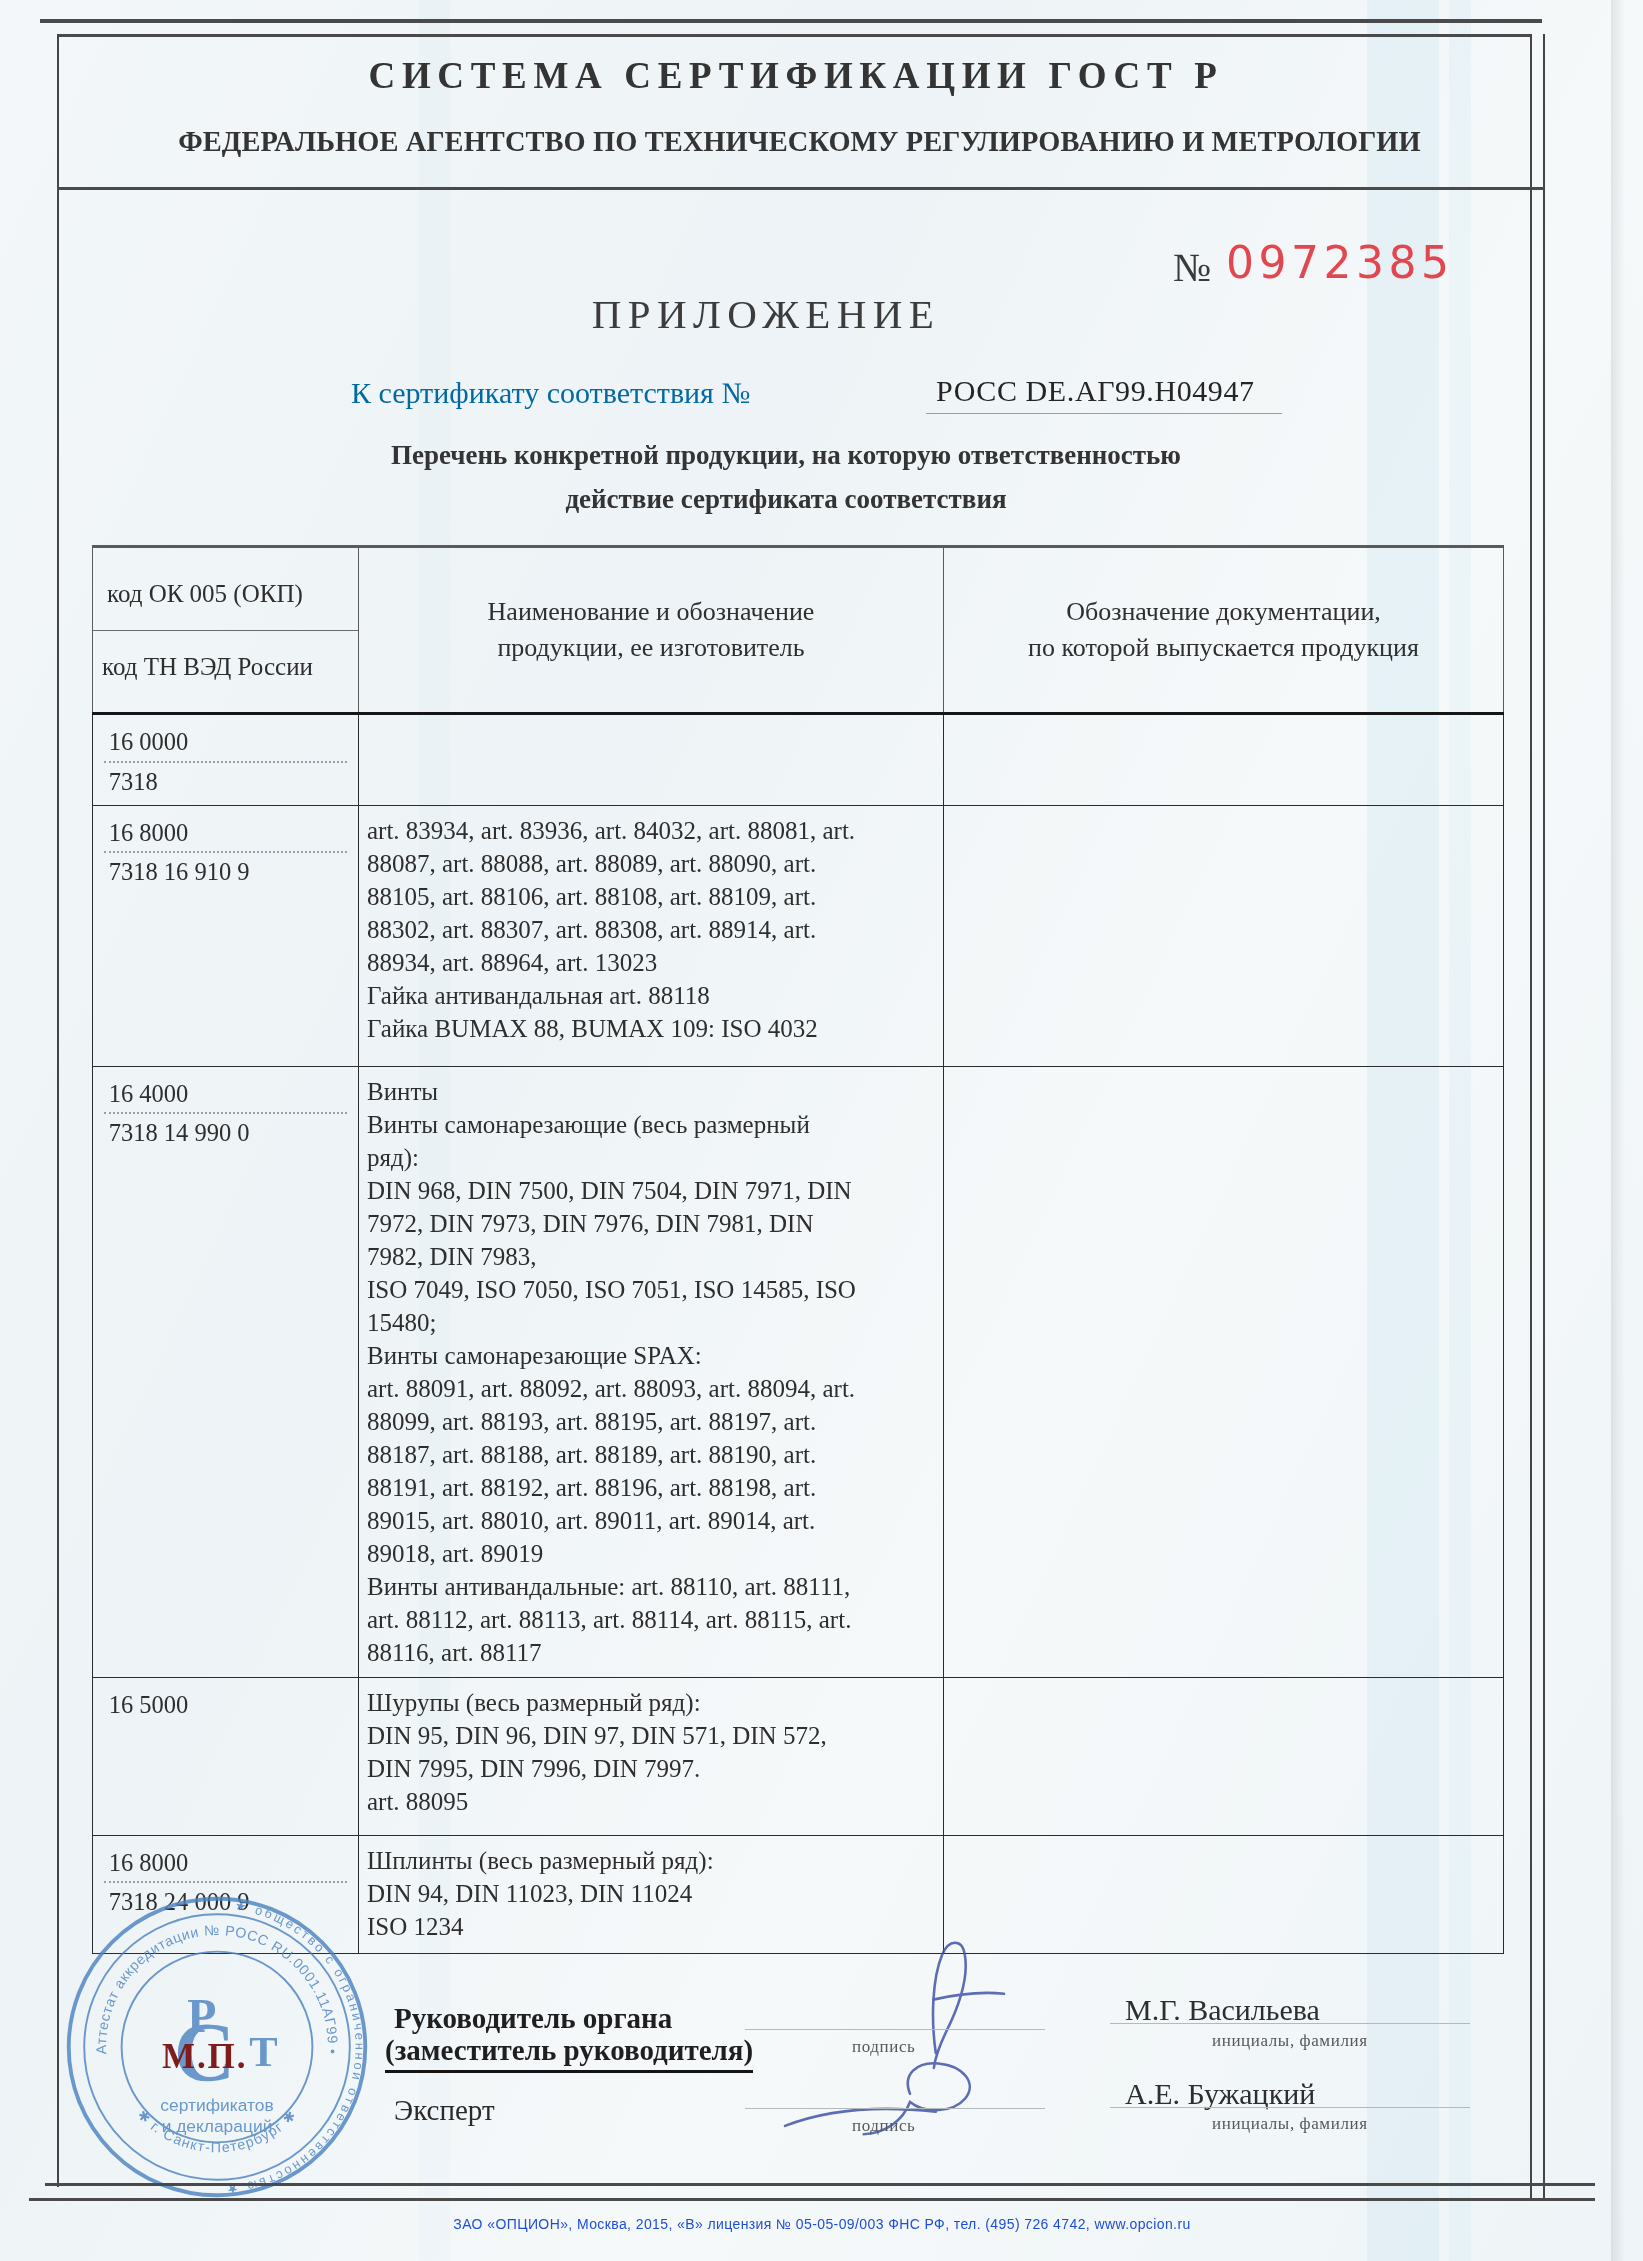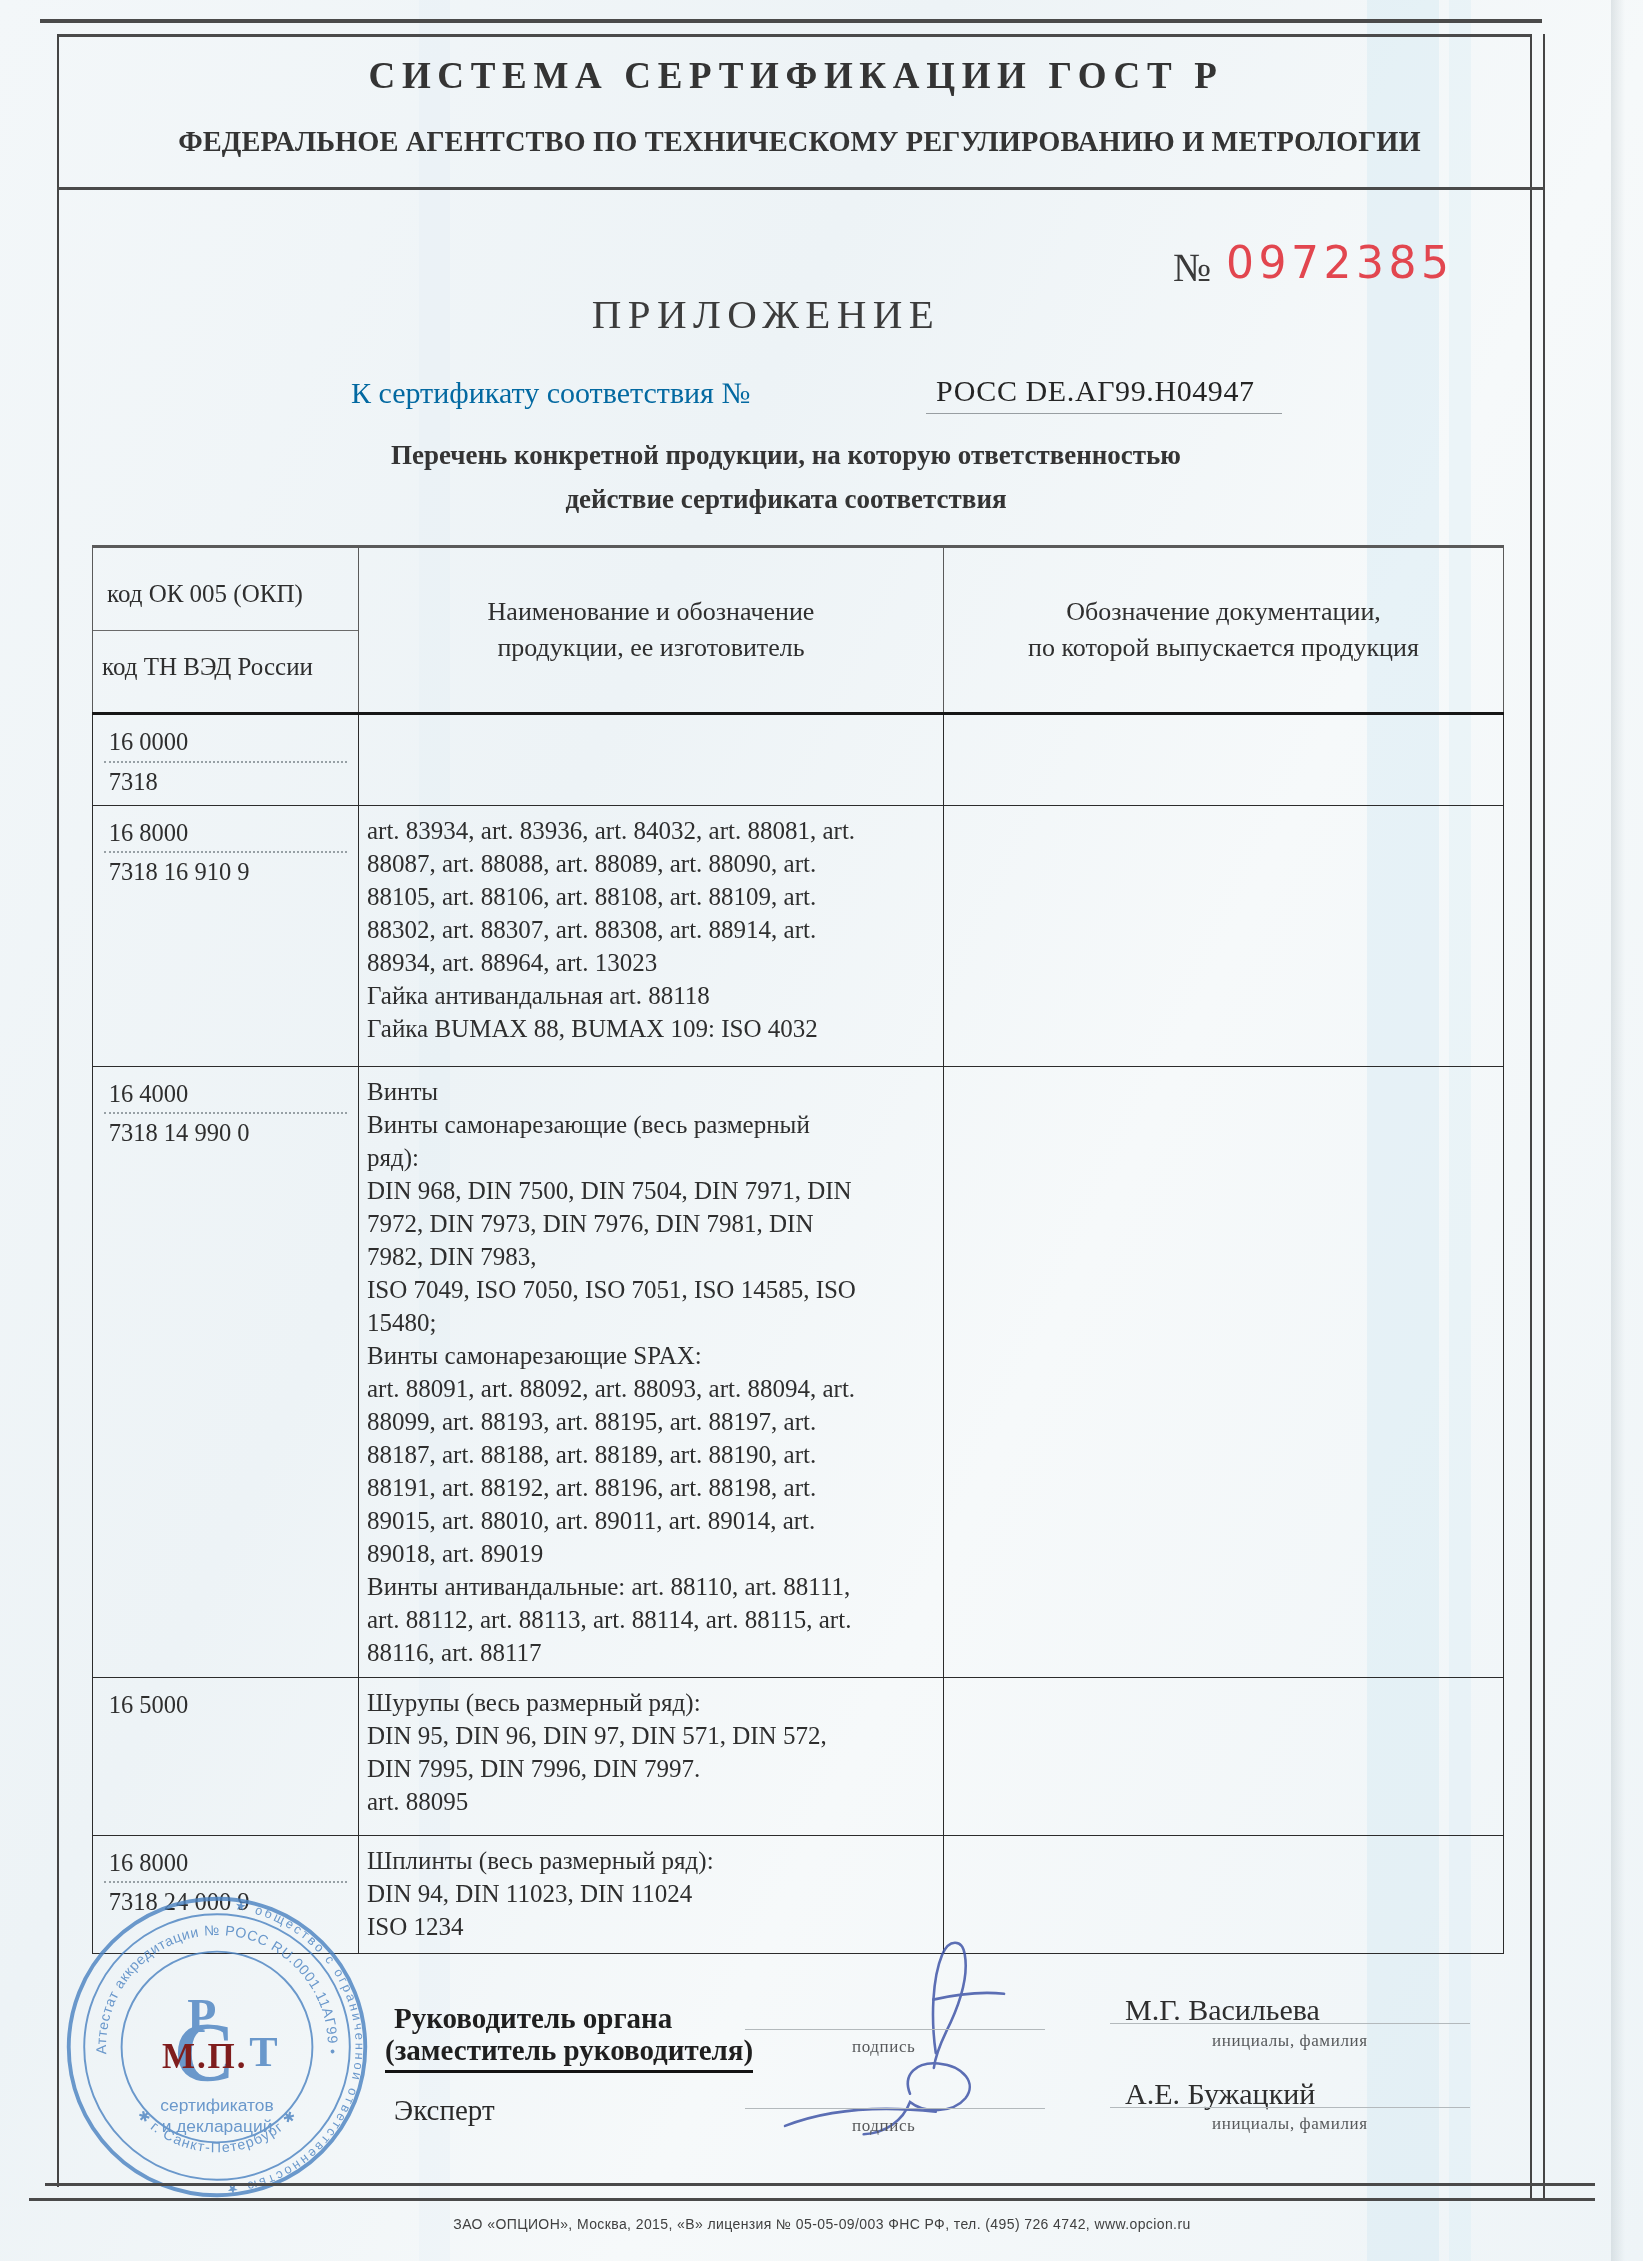--- a/index.html
+++ b/index.html
@@ -41,21 +41,21 @@
   .prodcell{padding:3.2px 5.2px 0 9px;}
   .prodcell .tline{font-size:25px;line-height:33px;white-space:nowrap;}
   
   .sig-bold{font-weight:bold;font-size:29px;color:#1f1f1f;}
   .sig-reg{font-size:29px;color:#2a2a2a;}
   .thin-line{position:absolute;height:1.3px;background:#b3b9bc;}
   .small-label{position:absolute;font-size:17px;color:#56585a;letter-spacing:0.6px;}
   .name{position:absolute;font-size:30px;color:#2e2e2e;}
   .mp{position:absolute;left:162px;top:2037px;font-size:35px;font-weight:600;letter-spacing:1.9px;color:#7f1d1d;}
   .footer{position:absolute;left:0;top:2216px;width:1644px;text-align:center;
-          font-family:"Liberation Sans",sans-serif;font-size:14px;color:#404040;letter-spacing:0.4px;}
+          font-family:"Liberation Sans",sans-serif;font-size:14px;color:#1d4ed8;letter-spacing:0.4px;}
   .stamp-svg{position:absolute;left:61px;top:1891px;opacity:.82;}
   .sign-svg{position:absolute;left:709px;top:1921px;}
 </style>
 </head>
 <body>
 
 <div class="streak" style="left:1367px;width:72px;background:rgba(203,228,241,.34);"></div>
 <div class="streak" style="left:1449px;width:22px;background:rgba(210,232,243,.28);"></div>
 <div class="streak" style="left:419px;width:31px;background:rgba(214,233,242,.18);"></div>
 <div class="streak" style="left:1611px;width:14px;background:linear-gradient(90deg,rgba(150,165,172,.25),rgba(230,238,242,0));"></div>

